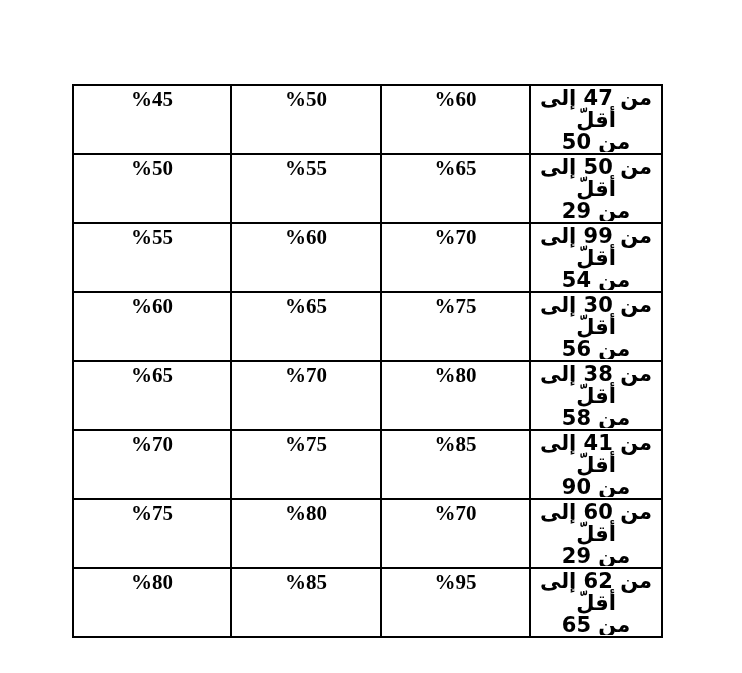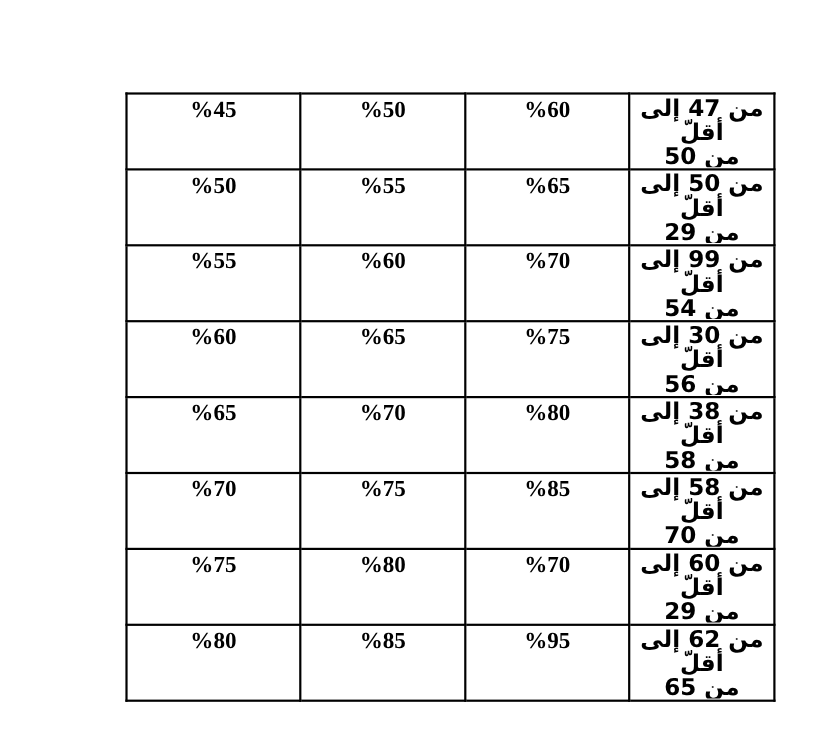--- a/index.html
+++ b/index.html
@@ -14,21 +14,20 @@
     background: #ffffff;
     overflow: hidden;
     font-family: "Liberation Serif", "DejaVu Serif", "DejaVu Sans", serif;
   }
   table.grades {
     position: absolute;
     left: 72px;
     top: 84px;
     border-collapse: collapse;
     table-layout: fixed;
-    margin-left: 42px;
   }
   table.grades td {
     border: 2px solid #000000;
     vertical-align: top;
     text-align: center;
     color: #000000;
     font-weight: bold;
     font-size: 21px;
     padding: 1px 2px 0 2px;
     overflow: hidden;
@@ -110,22 +109,22 @@
         <td class="range-cell">
           <span class="range-line">من 38 إلى أقلّ</span>
           <span class="range-line">من 58</span>
         </td>
       </tr>
       <tr>
         <td class="pct-cell">%70</td>
         <td class="pct-cell">%75</td>
         <td class="pct-cell">%85</td>
         <td class="range-cell">
-          <span class="range-line">من 58 إلى أقلّ</span>
-          <span class="range-line">من 70</span>
+          <span class="range-line">من 41 إلى أقلّ</span>
+          <span class="range-line">من 90</span>
         </td>
       </tr>
       <tr>
         <td class="pct-cell">%75</td>
         <td class="pct-cell">%80</td>
         <td class="pct-cell">%70</td>
         <td class="range-cell">
           <span class="range-line">من 60 إلى أقلّ</span>
           <span class="range-line">من 29</span>
         </td>

